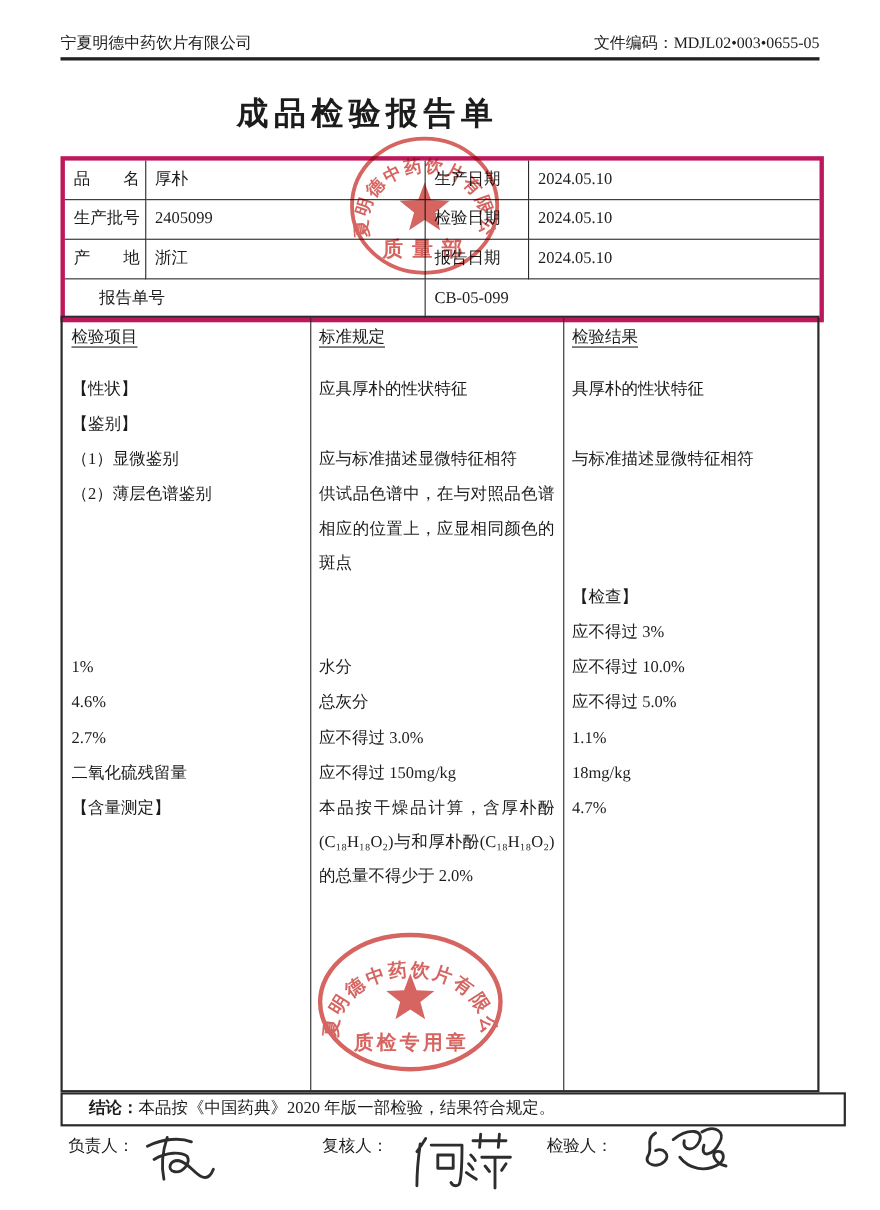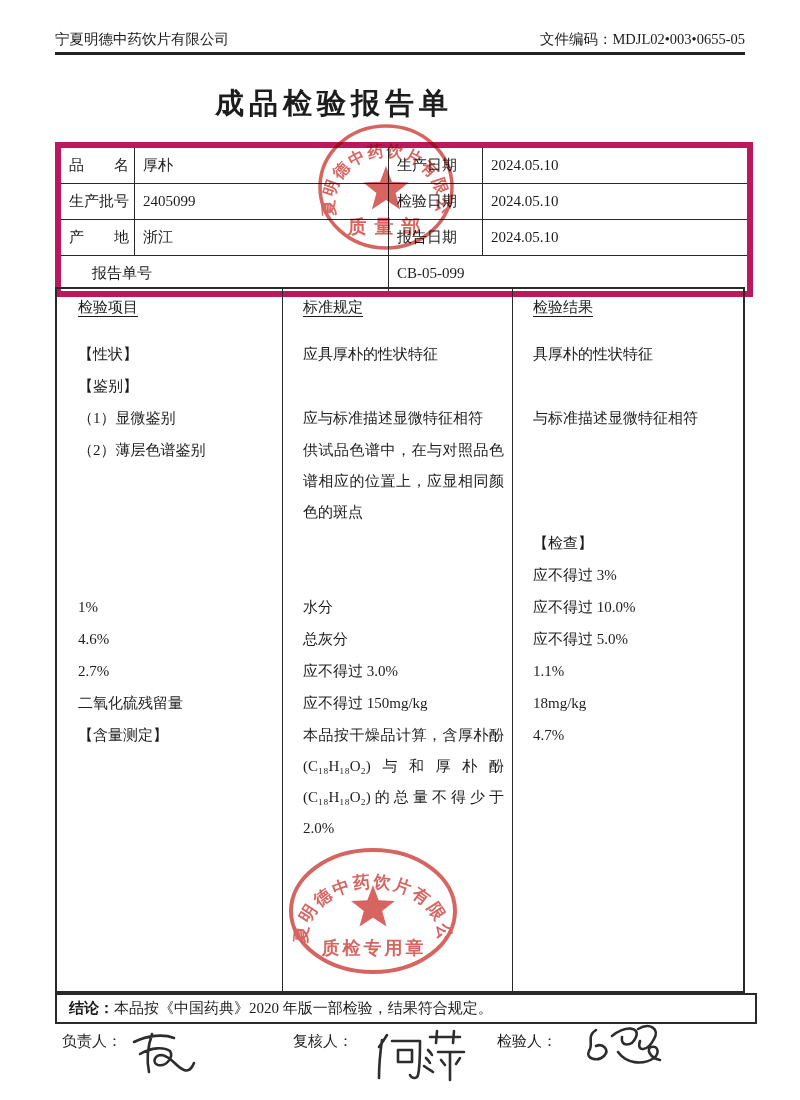--- a/index.html
+++ b/index.html
@@ -11,42 +11,42 @@
 
   
   #hdr-company{left:55px;top:30px;font-size:14.5px;}
   #hdr-code{right:55px;top:30px;font-size:14.5px;}
   #hdr-rule{left:55px;top:52px;width:690px;height:2.5px;background:#222;}
 
   
   #title{left:0;top:84px;width:668px;text-align:center;font-size:29px;font-weight:bold;letter-spacing:5px;}
 
   
-  #info-table{left:55px;top:142px;width:686px;border:6px solid #be185d;
+  #info-table{left:55px;top:142px;width:686px;border:4px solid #be185d;
     display:grid;grid-template-columns:74px 254px 94px 264px;font-size:15px;}
   #info-table > div{min-height:35px;line-height:34px;padding:0 0 0 8px;white-space:nowrap;overflow:hidden;}
   .i-bb{border-bottom:1px solid #2a2a2a;}
   .i-br{border-right:1px solid #2a2a2a;}
   .i-span2{grid-column:1 / 3;margin-left:23px;}
   .i-span2b{grid-column:3 / 5;}
 
   
   #spec-table{left:55px;top:287px;width:686px;height:702px;border:2px solid #2a2a2a;font-size:15px;}
   #spec-body{display:grid;grid-template-columns:225px 230px 231px;}
-  #spec-body > div{padding:0 8px;line-height:31px;min-height:32px;margin-left:13px;}
+  #spec-body > div{padding:0 8px;line-height:31px;min-height:32px;}
   .sp-h{padding-top:8px !important;padding-bottom:22px !important;min-height:0 !important;line-height:20px !important;}
   .sp-h span{text-decoration:underline;text-underline-offset:4px;}
   .sp-h.c-std,.sp-h.c-res{text-align:left;}
   .spacer{min-height:22px !important;}
   .just{text-align:justify;text-justify:inter-character;}
   .vline{position:absolute;top:0;bottom:0;width:1px;background:#2a2a2a;}
 
   
   #conclusion{left:55px;top:993px;width:686px;height:27px;border:2px solid #2a2a2a;
-    line-height:27px;padding-left:12px;font-size:15px;box-sizing:content-box;background:#fff;}
+    line-height:27px;padding-left:24px;font-size:15px;box-sizing:content-box;background:#fff;}
   #conclusion .b{font-weight:bold;}
 
   
   .sig-label{top:1032px;font-size:15px;}
   #sig-l1{left:62px;} #sig-l2{left:293px;} #sig-l3{left:497px;}
   .sig svg{display:block;}
   .sig path{fill:none;stroke:#161616;stroke-width:2.6;stroke-linecap:round;stroke-linejoin:round;opacity:.9;}
 
   
   .stamp{mix-blend-mode:multiply;opacity:.85;}

